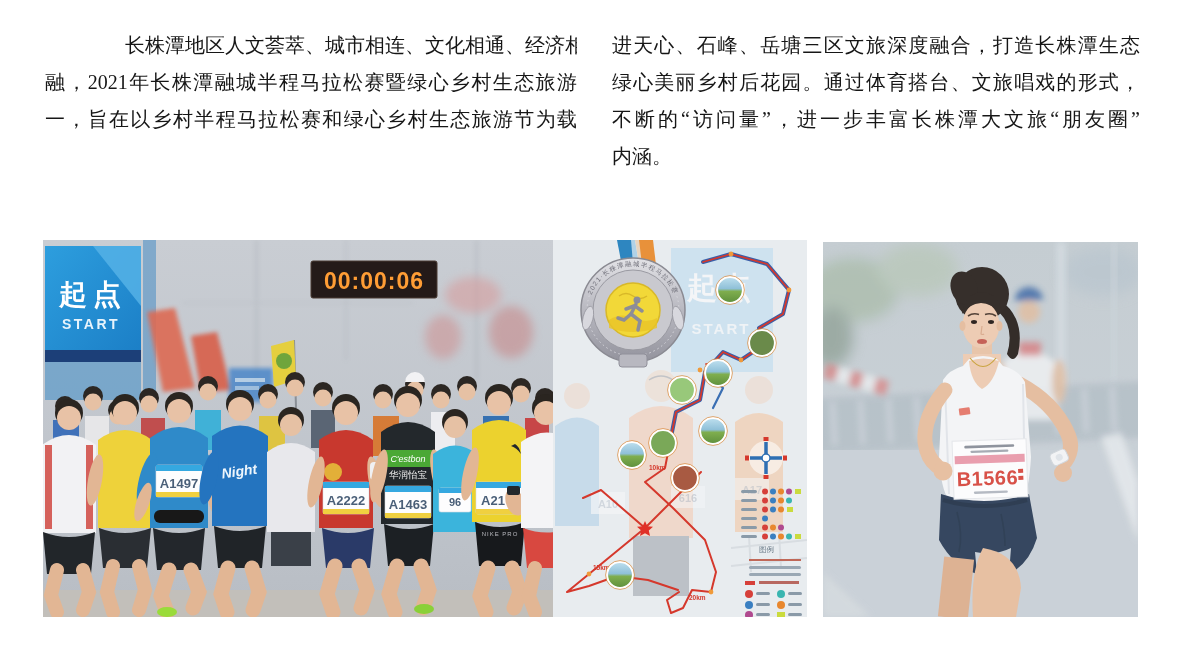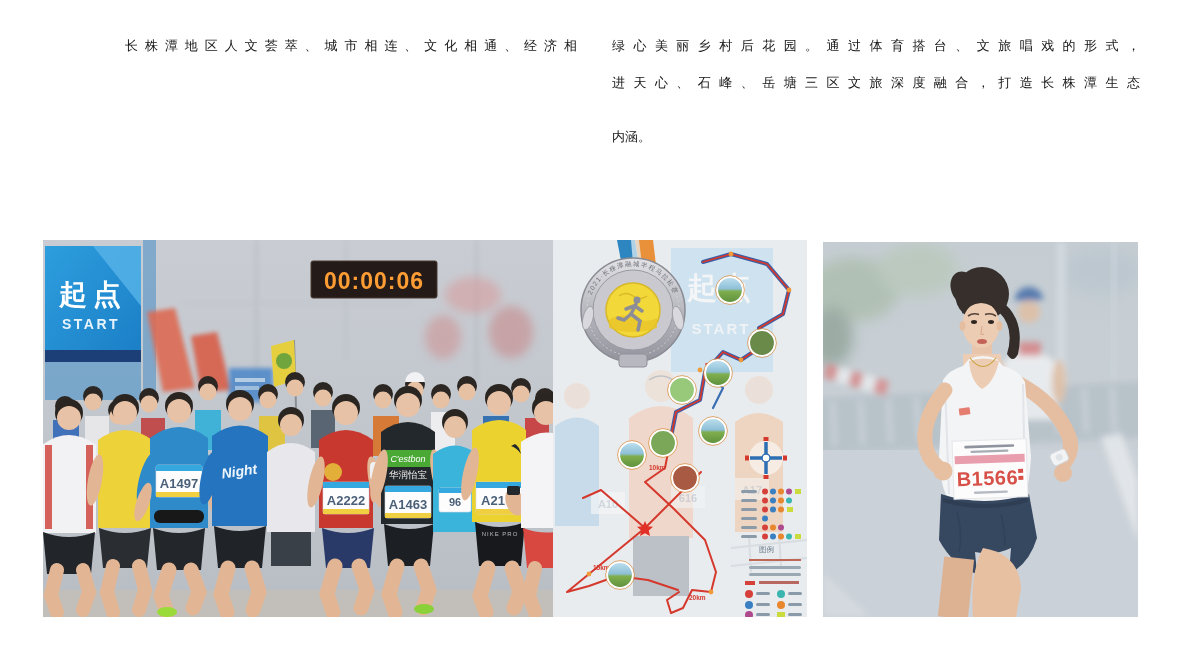--- a/index.html
+++ b/index.html
@@ -1,48 +1,51 @@
 <!DOCTYPE html>
 <html><head>
 <meta charset="utf-8">
 <style>
   html,body { margin:0; padding:0; background:#ffffff; }
   .page {
     position:relative; width:1180px; height:670px; background:#ffffff;
     overflow:hidden; font-family:"Liberation Sans","DejaVu Sans",sans-serif;
     color:#161616;
   }
-  .col { position:absolute; top:27px; font-size:13px; line-height:37px; color:#161616;font-family:Liberation Serif, serif; }
+  .col { position:absolute; top:27px; font-size:20px; line-height:37px; color:#161616;font-family:Liberation Serif, serif; }
   .col-left  { left:45px;  width:532px; }
   .col-right { left:612px; width:528px; }
   .tline {
     height:37px; text-align:justify; text-align-last:justify;
     white-space:nowrap; overflow:hidden;
   }
   .tline.indent   { text-indent:80px; }
-  .tline.lastline { text-align-last:left;margin-top:17px; }
+  .tline.lastline { text-align-last:left; }
 
   .photo { position:absolute; top:240px; overflow:hidden; background:#cfd4da; }
   #photo-left  { left:43px;  width:510px; height:377px; }
   #photo-mid   { left:553px; width:254px; height:377px; background:#e7ebee; }
   #photo-right { left:823px; top:242px; width:315px; height:375px; }
   svg { display:block; }
   text { font-family:"Liberation Sans","DejaVu Sans",sans-serif; }
 </style>
 </head>
 <body>
 
 <div class="page">
 
   <div class="col col-left">
     <div class="tline indent">长株潭地区人文荟萃、城市相连、文化相通、经济相</div>
+    <div class="tline">融，2021年长株潭融城半程马拉松赛暨绿心乡村生态旅游</div>
+    <div class="tline">一，旨在以乡村半程马拉松赛和绿心乡村生态旅游节为载</div>
   </div>
   <div class="col col-right">
+    <div class="tline">进天心、石峰、岳塘三区文旅深度融合，打造长株潭生态</div>
     <div class="tline">绿心美丽乡村后花园。通过体育搭台、文旅唱戏的形式，</div>
-    <div class="tline">进天心、石峰、岳塘三区文旅深度融合，打造长株潭生态</div>
+    <div class="tline">不断的“访问量”，进一步丰富长株潭大文旅“朋友圈”</div>
     <div class="tline lastline">内涵。</div>
   </div>
 
   <div class="photo" id="photo-left">
   <svg viewBox="0 0 510 377" width="510" height="377">
     <defs>
       <linearGradient id="bgL" x1="0" y1="0" x2="0" y2="1">
         <stop offset="0" stop-color="#c9cdd3"></stop>
             <stop offset="0.6" stop-color="#c0c5cc"></stop>
             <stop offset="1" stop-color="#b8bdc4"></stop>

